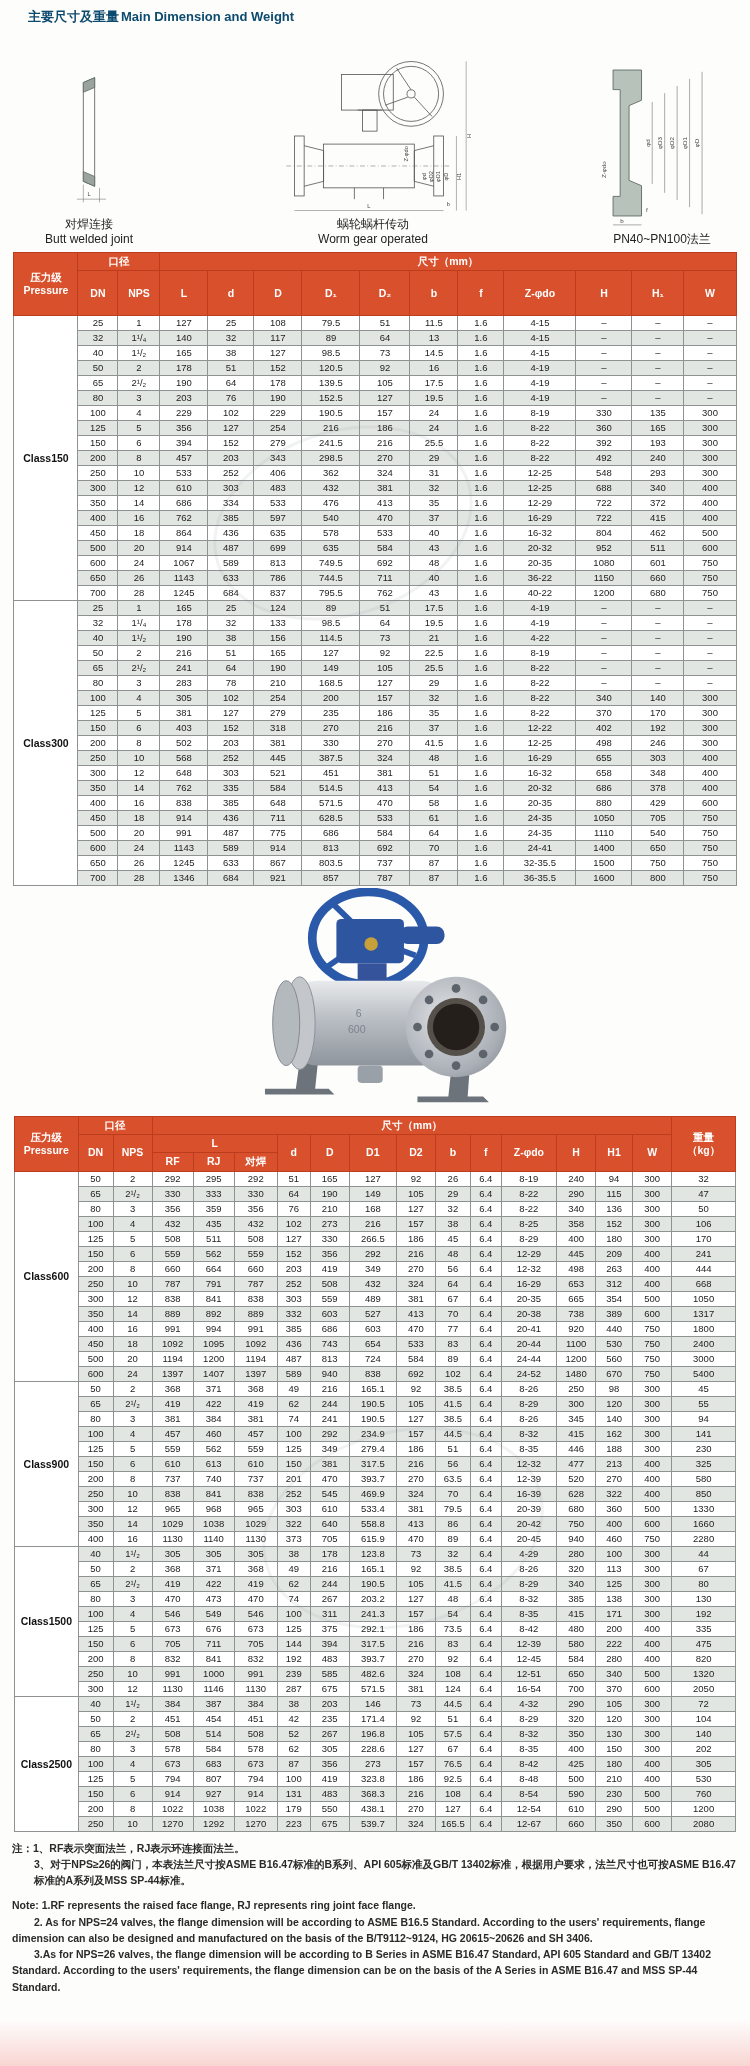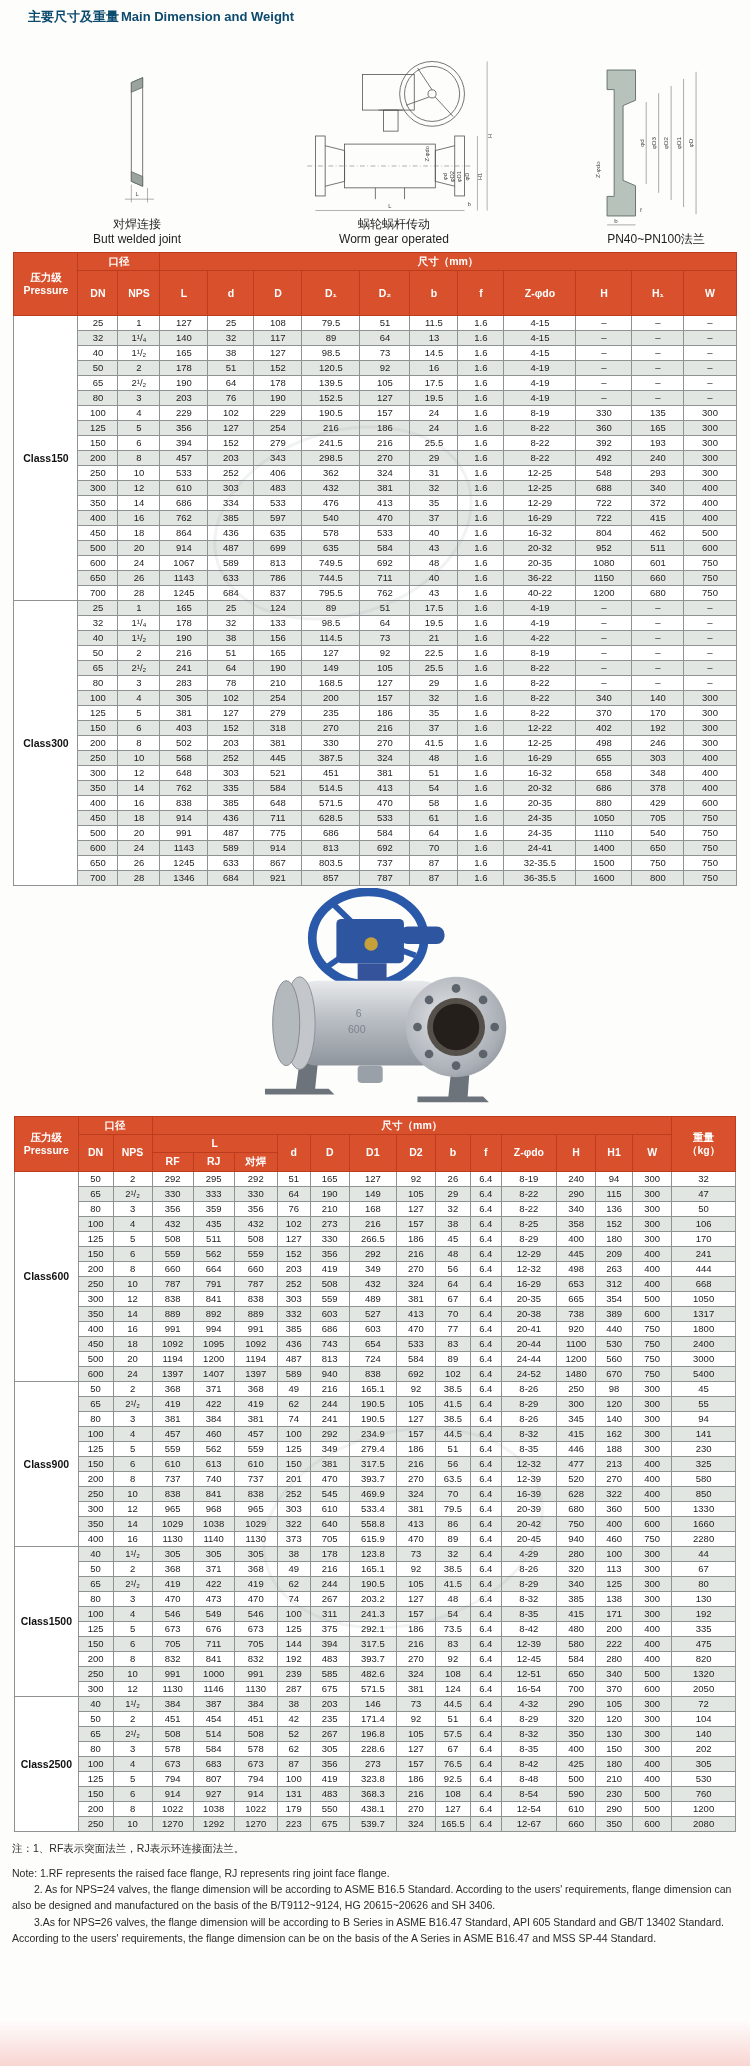--- a/index.html
+++ b/index.html
@@ -4,21 +4,21 @@
 <style>
   html,body{margin:0;padding:0;background:#ffffff;}
   .page{position:relative;width:750px;height:2066px;margin:0 auto;background:#fdfdfc;
         font-family:"Liberation Sans",sans-serif;overflow:hidden;}
   .pink-fade{position:absolute;left:0;right:0;bottom:0;height:46px;
         background:linear-gradient(to top, rgba(235,110,100,0.28), rgba(235,110,100,0));pointer-events:none;}
   
   .title{margin:8px 9px 2px 28px;font-size:13px;font-weight:bold;color:#0c4a6e;letter-spacing:0;}
   .title .en{margin-left:2px;}
   
-  .drawings{display:flex;justify-content:space-between;align-items:flex-end;padding:2px 14px 0 14px;height:218px;margin-left:48px;}
+  .drawings{display:flex;justify-content:space-between;align-items:flex-end;padding:2px 8px 0 14px;height:218px;}
   .draw{text-align:center;}
   .draw svg{display:block;margin:0 auto;}
   .cap{font-size:12px;color:#222;line-height:1.3;}
   .dimtxt{font-size:7px;fill:#444;}
   .lineart{stroke:#555;stroke-width:1;fill:none;}
   .steel{fill:#b7c2ba;stroke:#5d6a62;stroke-width:1;}
   .dimline{stroke:#777;stroke-width:0.7;}
   
   table{border-collapse:collapse;table-layout:fixed;width:722px;margin:4px auto 0 auto;}
   th{background:#d8502c;color:#ffffff;font-weight:bold;font-size:10.5px;
@@ -28,21 +28,21 @@
   tr.alt td{background:#e2e6e3;}
   td.cls{background:#fff !important;font-weight:bold;font-size:10.5px;color:#111;}
   .th-tall{height:40px;}
   
   .wm{position:absolute;border:3px solid rgba(120,130,140,0.10);border-radius:50%;pointer-events:none;}
   .wm.w1{left:210px;top:430px;width:260px;height:180px;transform:rotate(-18deg);}
   .wm.w2{left:260px;top:1430px;width:280px;height:190px;transform:rotate(-14deg);}
   
   .photo{display:flex;justify-content:center;align-items:center;height:226px;}
   
-  .notes{width:726px;margin:8px auto 0 auto;font-size:10.5px;color:#2a2a2a;line-height:1.55;}
+  .notes{width:726px;margin:8px auto 0 auto;font-size:10.5px;color:#2a2a2a;line-height:1.55;font-weight:bold;}
   .notes .ind{padding-left:22px;}
   .notes .en-block{margin-top:9px;}
   .notes .enp{text-indent:22px;}
 </style>
 </head>
 <body>
 
 <div class="page">
 
   <div class="title">
@@ -1646,20 +1646,21 @@
           <td>660</td>
           <td>350</td>
           <td>600</td>
           <td>2080</td>
         </tr>
       </tbody>
   </table>
 
   <div class="notes">
     <div>注：1、RF表示突面法兰，RJ表示环连接面法兰。</div>
+    <div class="ind">3、对于NPS≥26的阀门，本表法兰尺寸按ASME B16.47标准的B系列、API 605标准及GB/T 13402标准，根据用户要求，法兰尺寸也可按ASME B16.47标准的A系列及MSS SP-44标准。</div>
     <div class="en-block">
       <div>Note: 1.RF represents the raised face flange, RJ represents ring joint face flange.</div>
       <div class="enp">2. As for NPS=24 valves, the flange dimension will be according to ASME B16.5 Standard. According to the users' requirements, flange dimension can also be designed and manufactured on the basis of the B/T9112~9124, HG 20615~20626 and SH 3406.</div>
       <div class="enp">3.As for NPS=26 valves, the flange dimension will be according to B Series in ASME B16.47 Standard, API 605 Standard and GB/T 13402 Standard. According to the users' requirements, the flange dimension can be on the basis of the A Series in ASME B16.47 and MSS SP-44 Standard.</div>
     </div>
   </div>
 
   <div class="wm w1"></div>
   <div class="wm w2"></div>
   <div class="pink-fade"></div>

